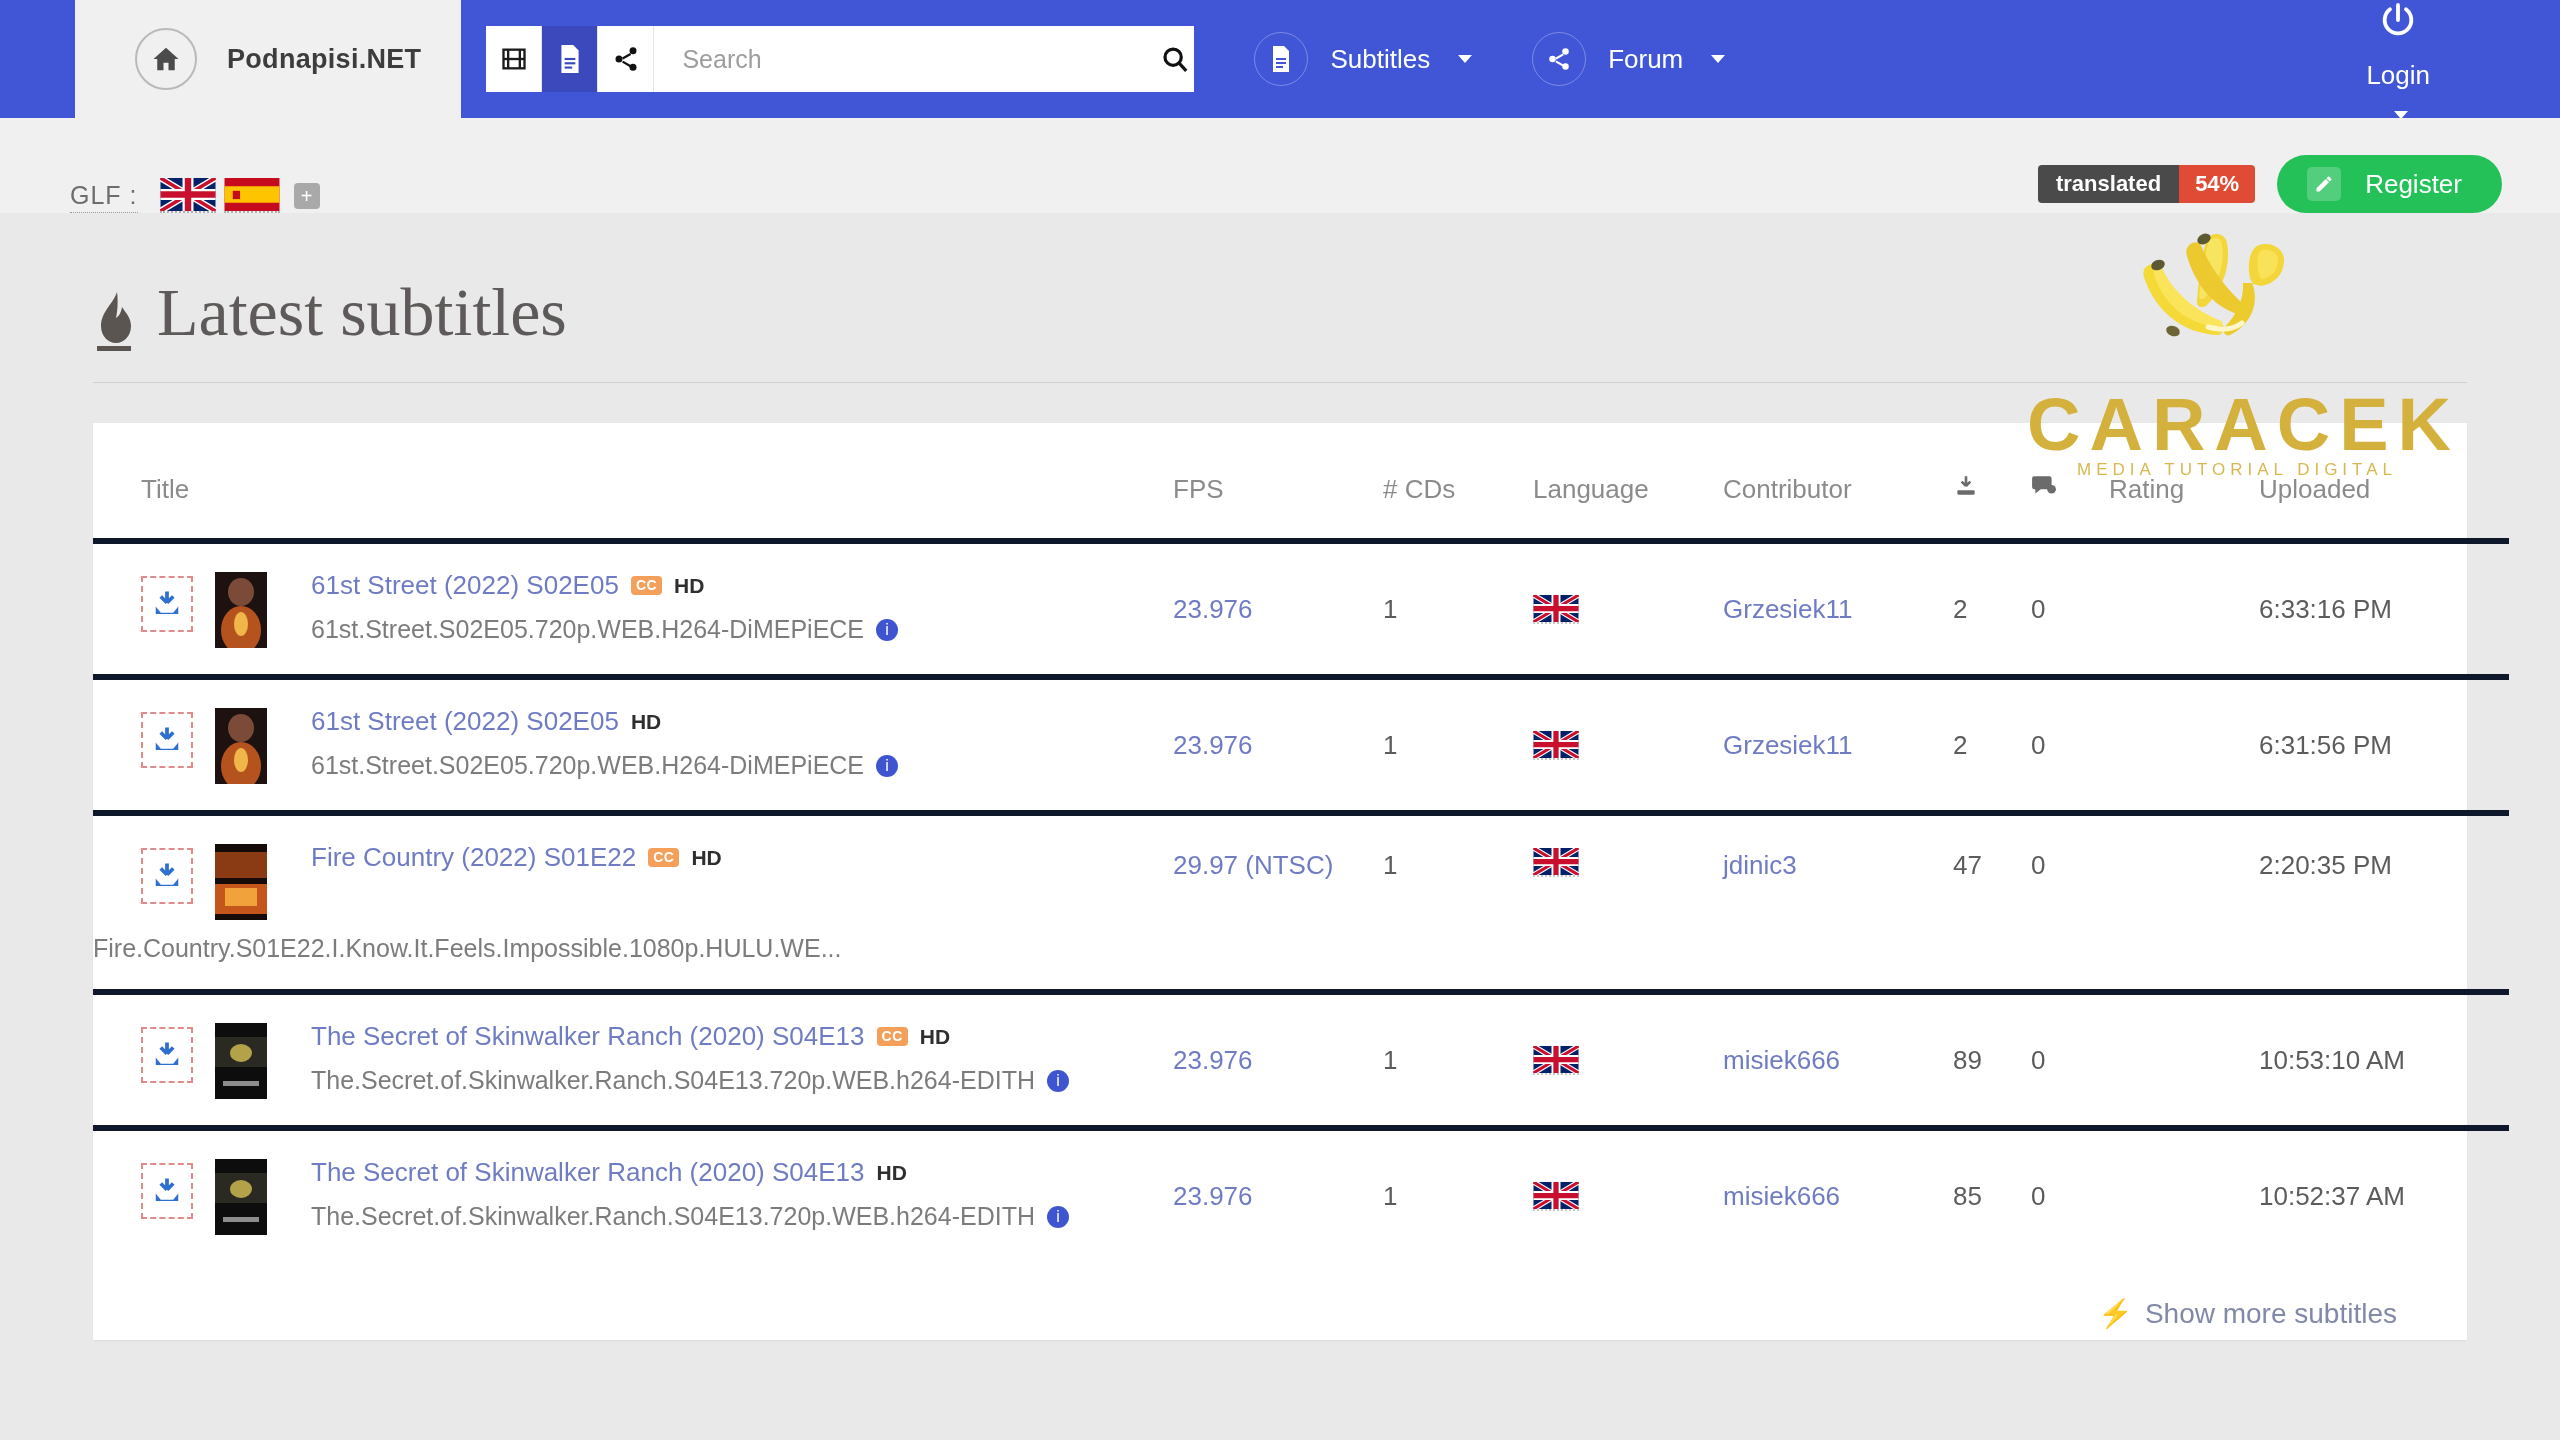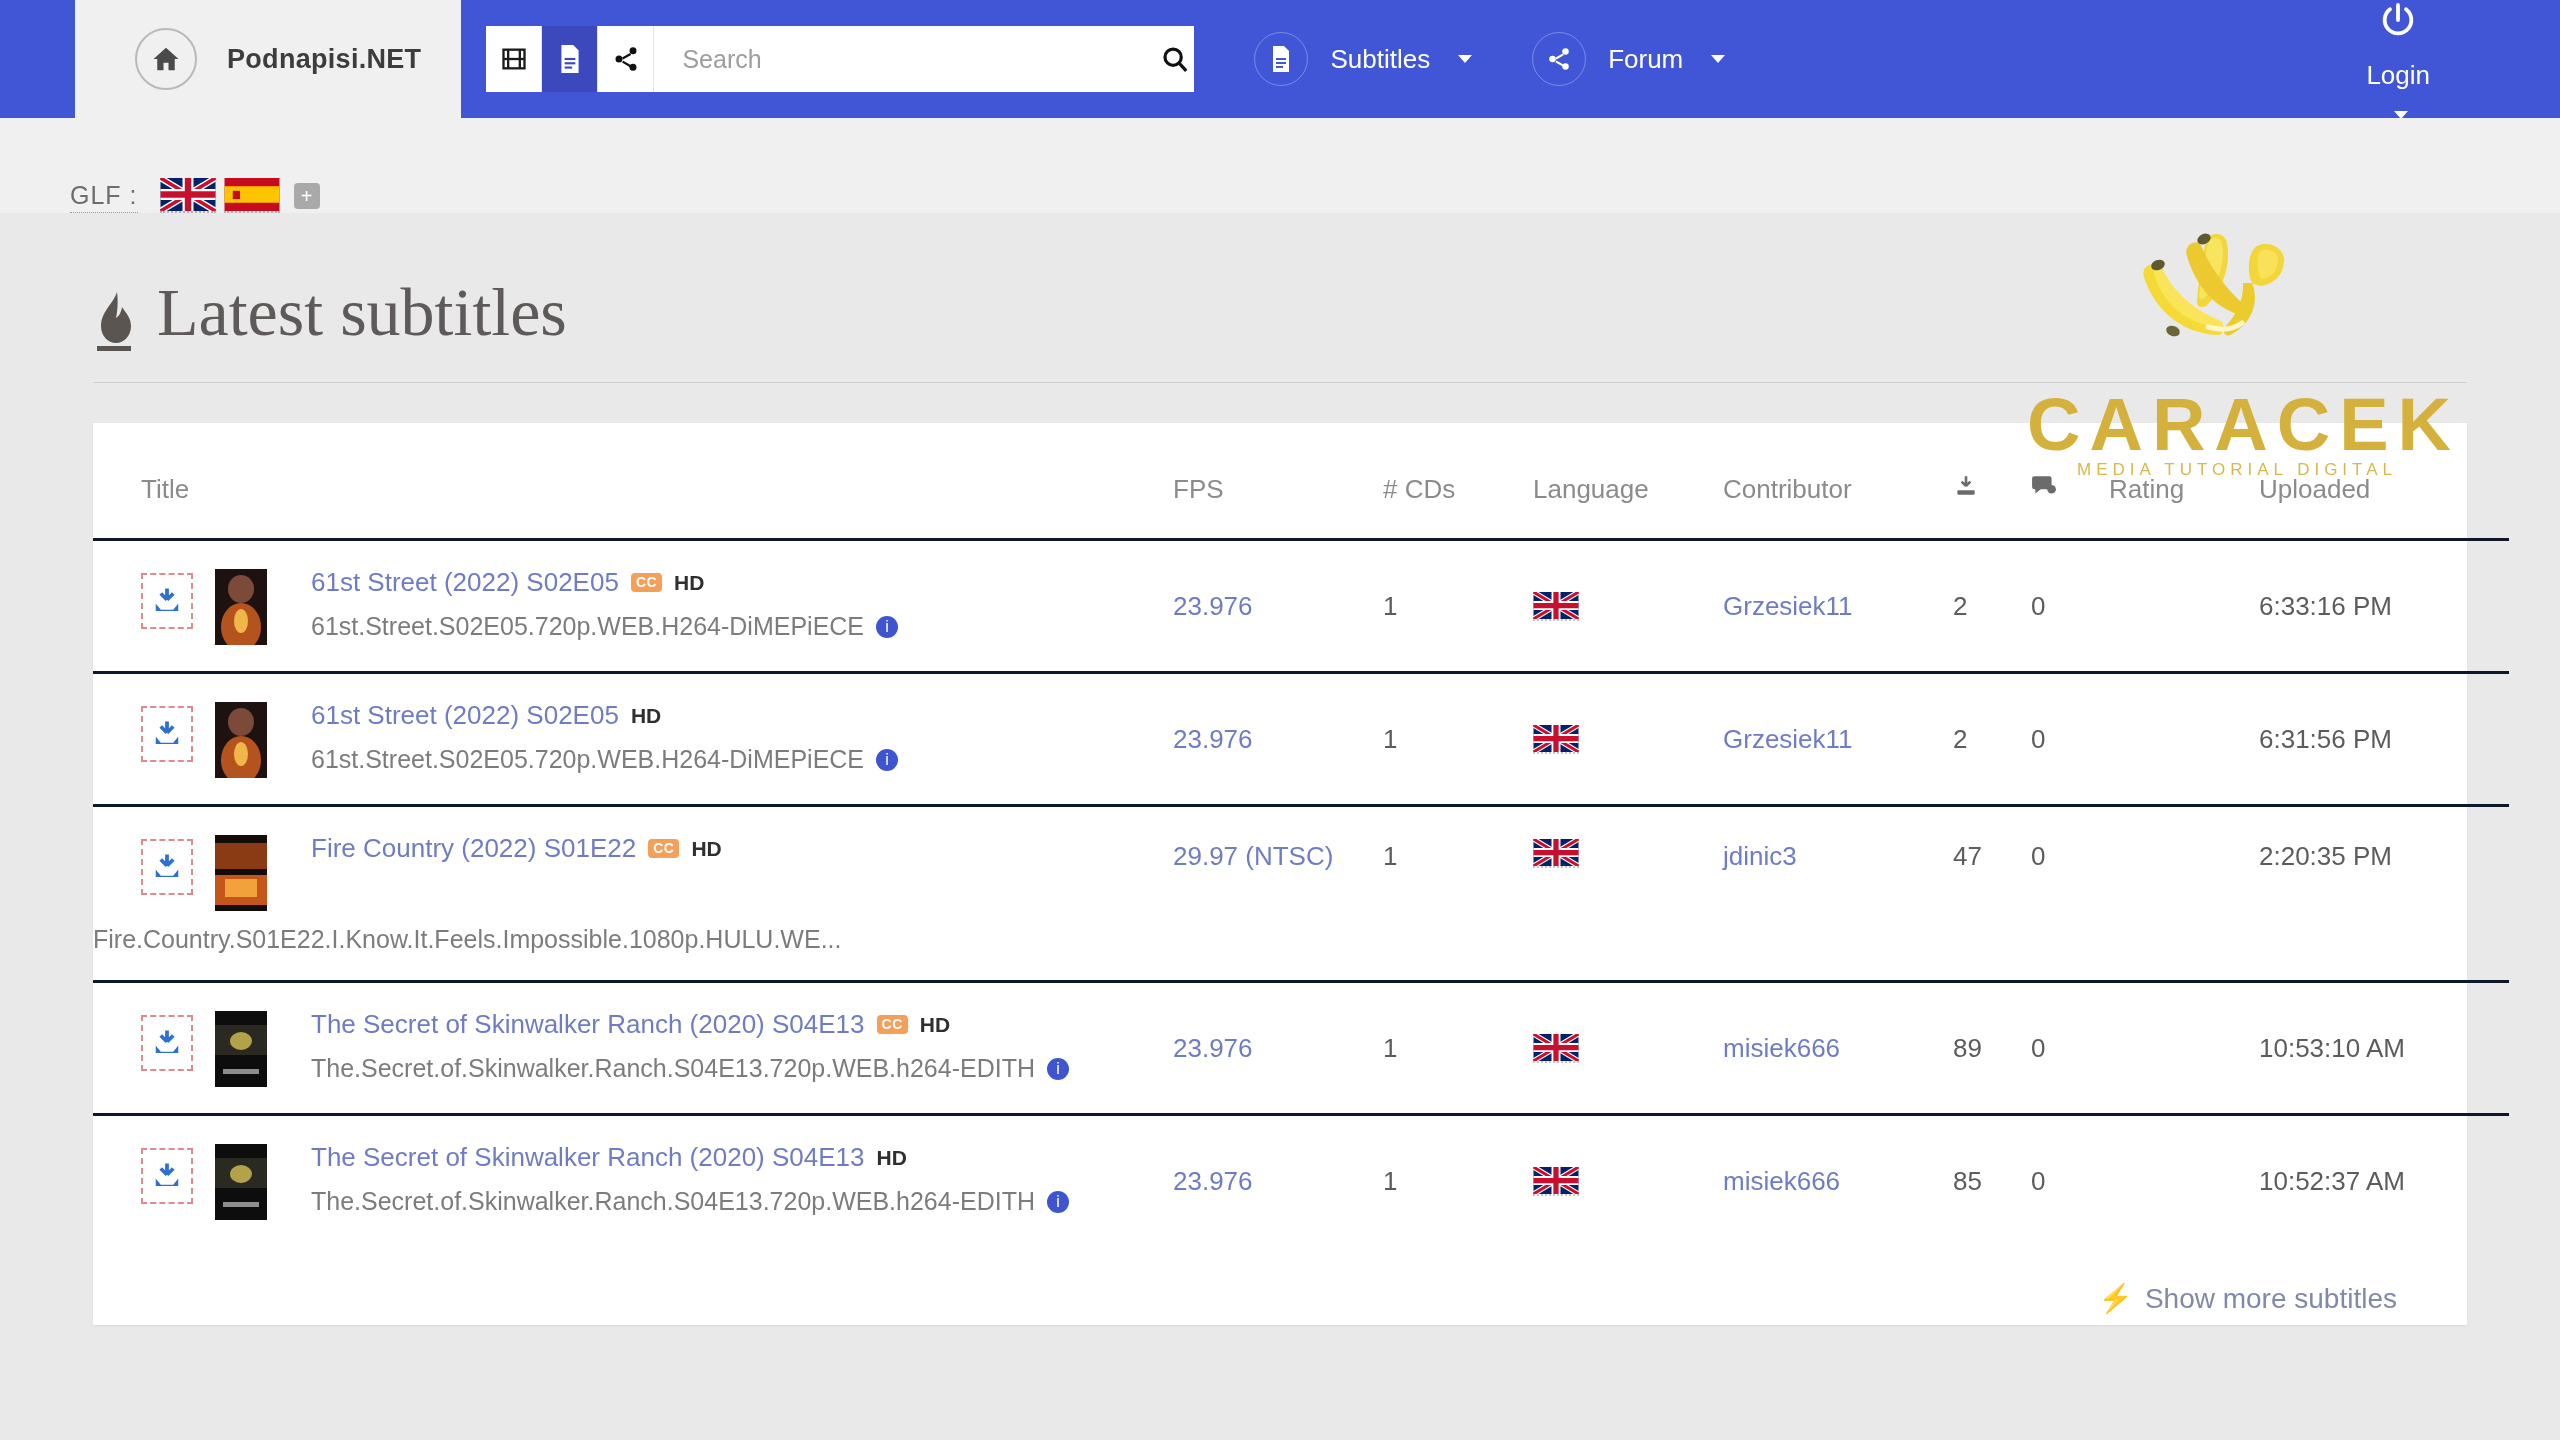--- a/index.html
+++ b/index.html
@@ -197,21 +197,21 @@
   .col-title  { width: 1080px; padding-left: 48px !important; }
   .col-fps    { width: 210px; }
   .col-cds    { width: 150px; }
   .col-lang   { width: 190px; }
   .col-contrib{ width: 230px; }
   .col-dl     { width: 78px; }
   .col-cm     { width: 78px; }
   .col-rating { width: 150px; }
   .col-upl    { width: 250px; }
 
-  tr.subrow { border-top: 3px solid #0f172a; }
+  tr.subrow { border-top: 6px solid #0f172a; }
   tr.subrow td { padding-top: 26px; padding-bottom: 26px; }
 
   .titlecell { display: flex; align-items: flex-start; gap: 22px; padding-left: 48px; }
   .dlbox {
     width: 52px; height: 56px;
     border: 2px dashed #e08a8a;
     display: flex; align-items: center; justify-content: center;
     flex: none;
     margin-top: 6px;
   }
@@ -383,20 +383,34 @@
     <span class="flag">
       <svg width="56" height="33" viewBox="0 0 60 36">
         <rect width="60" height="36" fill="#C60B1E"></rect>
         <rect y="9" width="60" height="18" fill="#FFC400"></rect>
         <rect x="9" y="14" width="8" height="9" fill="#C60B1E"></rect>
       </svg>
     </span>
     <span class="plusbox">+</span>
   </span>
 
+  <div class="subbar-right">
+    <span class="badge">
+      <span class="lbl">translated</span>
+      <span class="val">54%</span>
+    </span>
+    <button class="register-btn">
+      <span class="reg-ic">
+        <svg width="20" height="20" viewBox="0 0 24 24" fill="#ffffff">
+            <path d="M3 17.2V21h3.8L18 9.8 14.2 6zM20.7 7.1a1 1 0 0 0 0-1.4l-2.4-2.4a1 1 0 0 0-1.4 0L15 5.2 18.8 9z"></path>
+          </svg>
+      </span>
+      <span>Register</span>
+    </button>
+  </div>
 </div>
 
 <div class="page">
   <div class="container">
 
     <div class="watermark">
       <svg width="250" height="165" viewBox="0 0 250 165">
         <path d="M95 18c6-8 18-6 20 4 4 22-4 46-20 62-4 4-11 2-10-4 2-24 4-44 10-62z" fill="#f2d63a"></path>
         <path d="M97 20c4-5 12-4 13 3 3 19-3 40-17 54-2 2-6 1-6-2 3-21 5-39 10-55z" fill="#f7e45f"></path>
         <path d="M88 22c-9-3-16 5-13 13 8 28 26 50 50 58 6 2 10-5 6-10C112 65 97 45 88 22z" fill="#ecc92e"></path>

